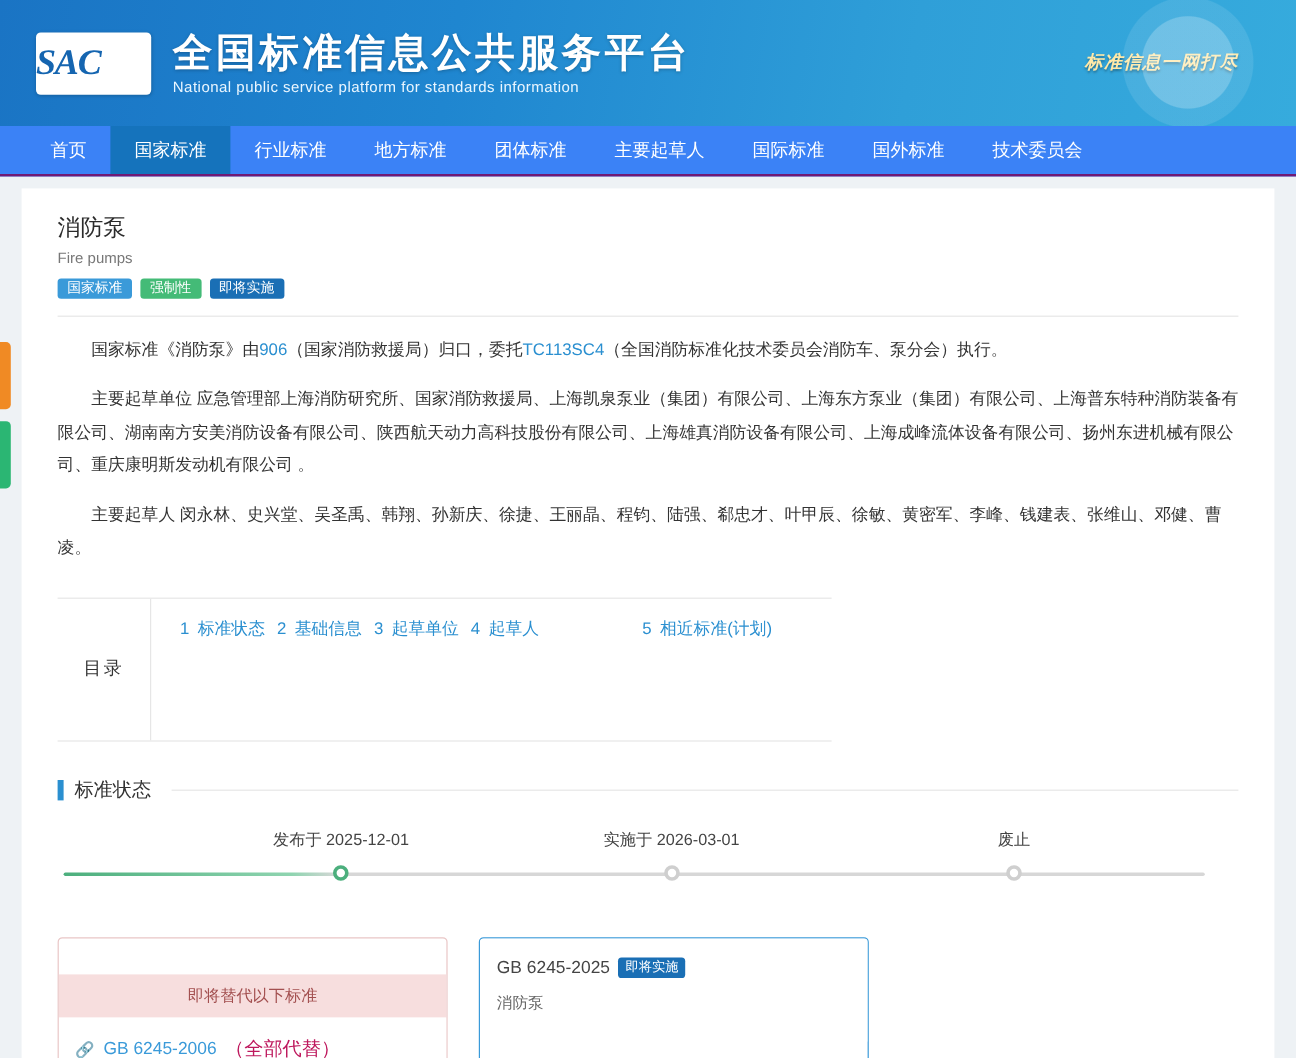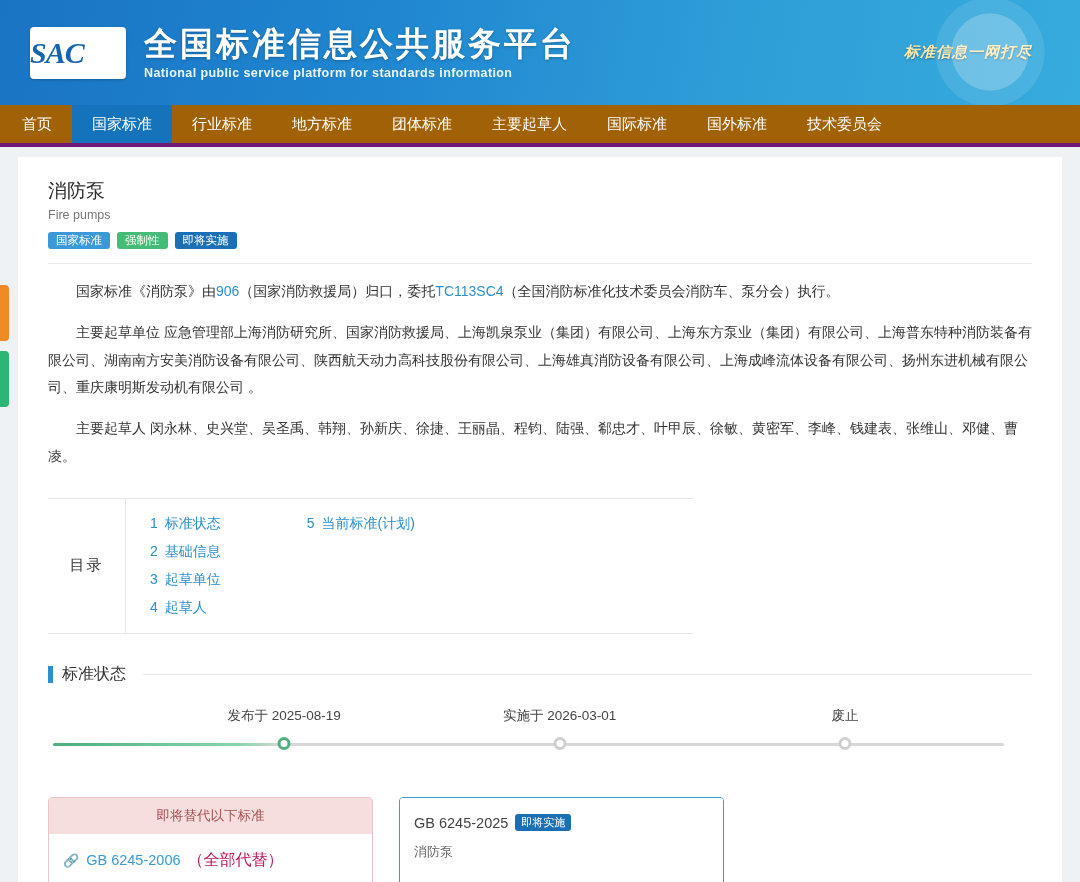--- a/index.html
+++ b/index.html
@@ -45,40 +45,39 @@
   .title-block { color: #fff; }
   .site-title {
     font-size: 33px; font-weight: bold; letter-spacing: 3px;
     line-height: 1.15;
     text-shadow: 0 1px 3px rgba(0,0,0,0.25);
     text-align: center;
   }
   .site-sub {
     font-size: 12.5px; letter-spacing: 0.4px; margin-top: 4px;
     color: #eaf6ff;
-    font-weight: bold;
   }
   .header-badge {
     position: absolute; right: 42px; top: 32px;
     width: 140px; height: 40px;
     display:flex; align-items:center; justify-content:center;
   }
   .header-badge span{
     font-family: "Liberation Serif", serif;
     color: #ffe9a8; font-size: 15px; letter-spacing: 1px;
     font-style: italic; font-weight: bold;
     text-shadow: 0 1px 2px rgba(0,0,0,0.35);
   }
 
   
   .nav {
-    height: 42px; background: #a16207;
+    height: 42px; background: #3b82f6;
     display: flex; align-items: stretch;
-    padding-left: 2px;
-    border-bottom: 4px solid #701a75;
+    padding-left: 22px;
+    border-bottom: 2px solid #701a75;
   }
   .nav-item {
     padding: 0 20px; display: flex; align-items: center;
     color: #ffffff; font-size: 15px; cursor: pointer; white-space: nowrap;
   }
   .nav-item.active { background: #1573bc; }
 
   
   .side-tabs { position: absolute; left: 0; top: 285px; width: 10px; }
   .side-tab { width: 9px; height: 56px; border-radius: 0 4px 4px 0; margin-bottom: 10px; }
@@ -119,21 +118,21 @@
     display: flex;
     width: 645px;
   }
   .toc-label {
     width: 78px; min-height: 118px;
     border-right: 1px solid #e6e6e6;
     display: flex; align-items: center; justify-content: center;
     font-size: 15px; color: #333; letter-spacing: 2px; text-align: center;
   }
   .toc-cols { display: flex; padding: 16px 0 16px 24px; gap: 86px; }
-  .toc-col { display: flex; flex-direction: column; gap: 10px; }
+  .toc-col { display: flex; flex-direction: row; gap: 10px; }
   .toc-item { font-size: 14px; color: #2a8fd0; cursor: pointer; white-space: nowrap; }
   .toc-item .num { color: #2a8fd0; margin-right: 7px; }
 
   
   .section-head {
     display: flex; align-items: center; gap: 9px;
     margin-top: 30px;
   }
   .section-bar { width: 5px; height: 17px; background: #2a8fd0; }
   .section-title { font-size: 16px; color: #333; white-space: nowrap; }
@@ -159,21 +158,21 @@
   .tl-dot.todo { border: 3px solid #cfcfcf; }
 
   
   .cards { display: flex; gap: 26px; margin-top: 26px; padding-bottom: 30px; }
   .card { width: 325px; border-radius: 4px; overflow: hidden; }
   .card-head {
     height: 36px; display: flex; align-items: center; justify-content: center;
     font-size: 13.5px;
   }
   .card.replaced { border: 1px solid #e9c6c6; }
-  .card.replaced .card-head { background: #f7dede; color: #a35050; }
+  .card.replaced .card-head { background: #f7dede; color: #a35050; margin-top: 30px; }
   .card.current { border: 1px solid #3a9ad9; }
   .card.current .card-head { background: #3a9ad9; color: #ffffff; }
   .card-body { padding: 16px 14px 18px 14px; background: #fff; min-height: 86px; }
   .card-code { font-size: 14.5px; color: #444; display: flex; align-items: center; gap: 7px; flex-wrap: wrap; }
   .card-code a { color: #3a9ad9; text-decoration: none; }
   .card-note { font-size: 16px; color: #be185d; }
   .card-sub { font-size: 13px; color: #666; margin-top: 12px; }
   .inline-tag {
     font-size: 11px; background: #1a6fb5; color: #fff; padding: 2px 6px; border-radius: 3px; line-height: 1.2;
   }
@@ -248,35 +247,35 @@
           </div>
           <div class="toc-item">
             <span class="num">3</span><span>起草单位</span>
           </div>
           <div class="toc-item">
             <span class="num">4</span><span>起草人</span>
           </div>
         </div>
         <div class="toc-col">
           <div class="toc-item">
-            <span class="num">5</span><span>当前标准(计划)</span>
+            <span class="num">5</span><span>相近标准(计划)</span>
           </div>
         </div>
       </div>
     </div>
 
     <div class="section-head">
       <span class="section-bar"></span>
       <span class="section-title">标准状态</span>
       <span class="section-line"></span>
     </div>
 
     <div class="timeline">
       <div class="tl-labels">
-        <div class="tl-label" style="left:24%;">发布于 2025-08-19</div>
+        <div class="tl-label" style="left:24%;">发布于 2025-12-01</div>
         <div class="tl-label" style="left:52%;">实施于 2026-03-01</div>
         <div class="tl-label" style="left:81%;">废止</div>
       </div>
       <div class="tl-track"></div>
       <div class="tl-dot done" style="left:24%;"></div>
       <div class="tl-dot todo" style="left:52%;"></div>
       <div class="tl-dot todo" style="left:81%;"></div>
     </div>
 
     <div class="cards">

